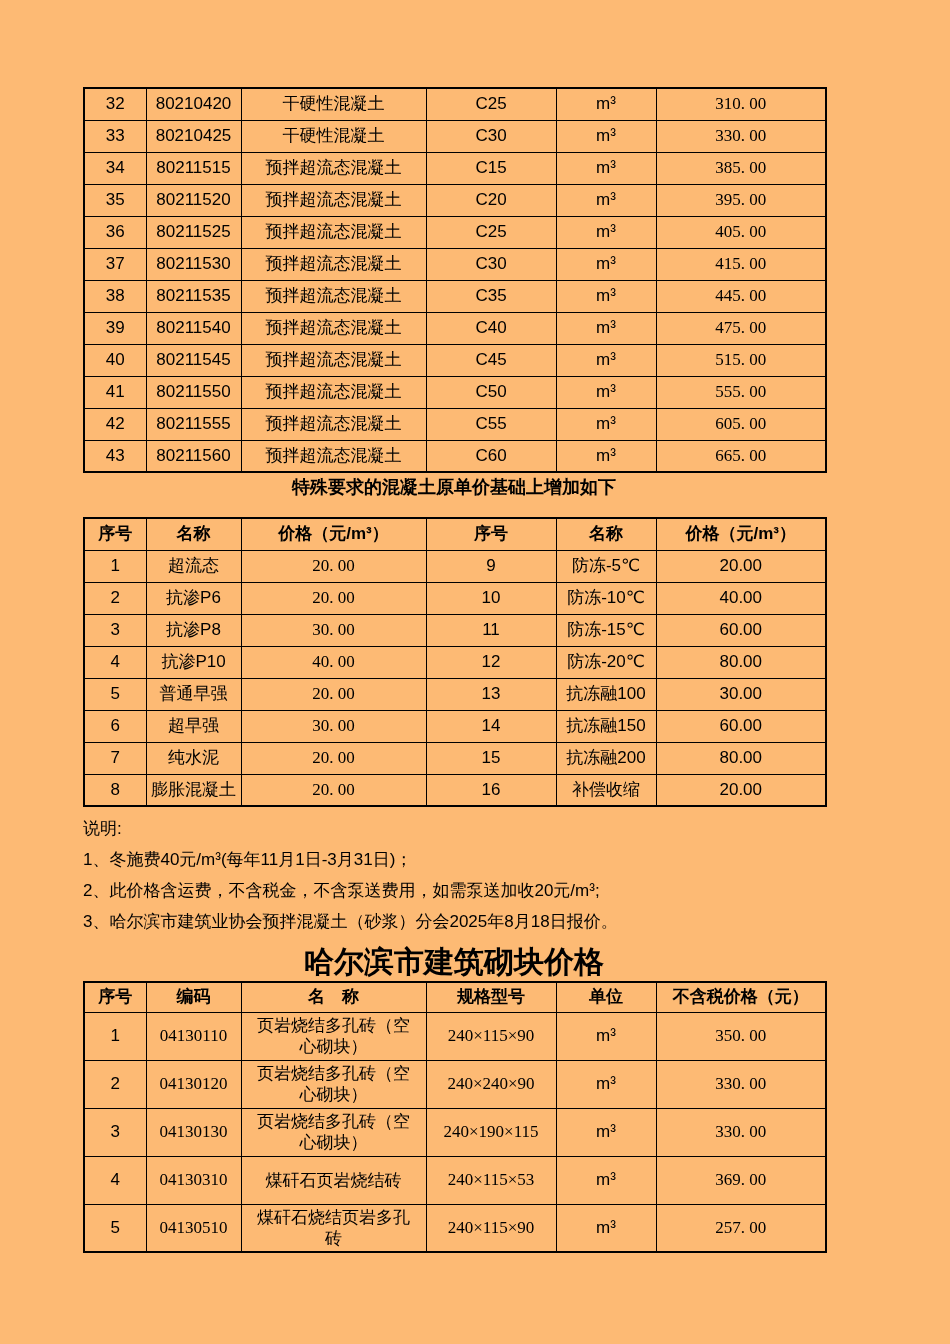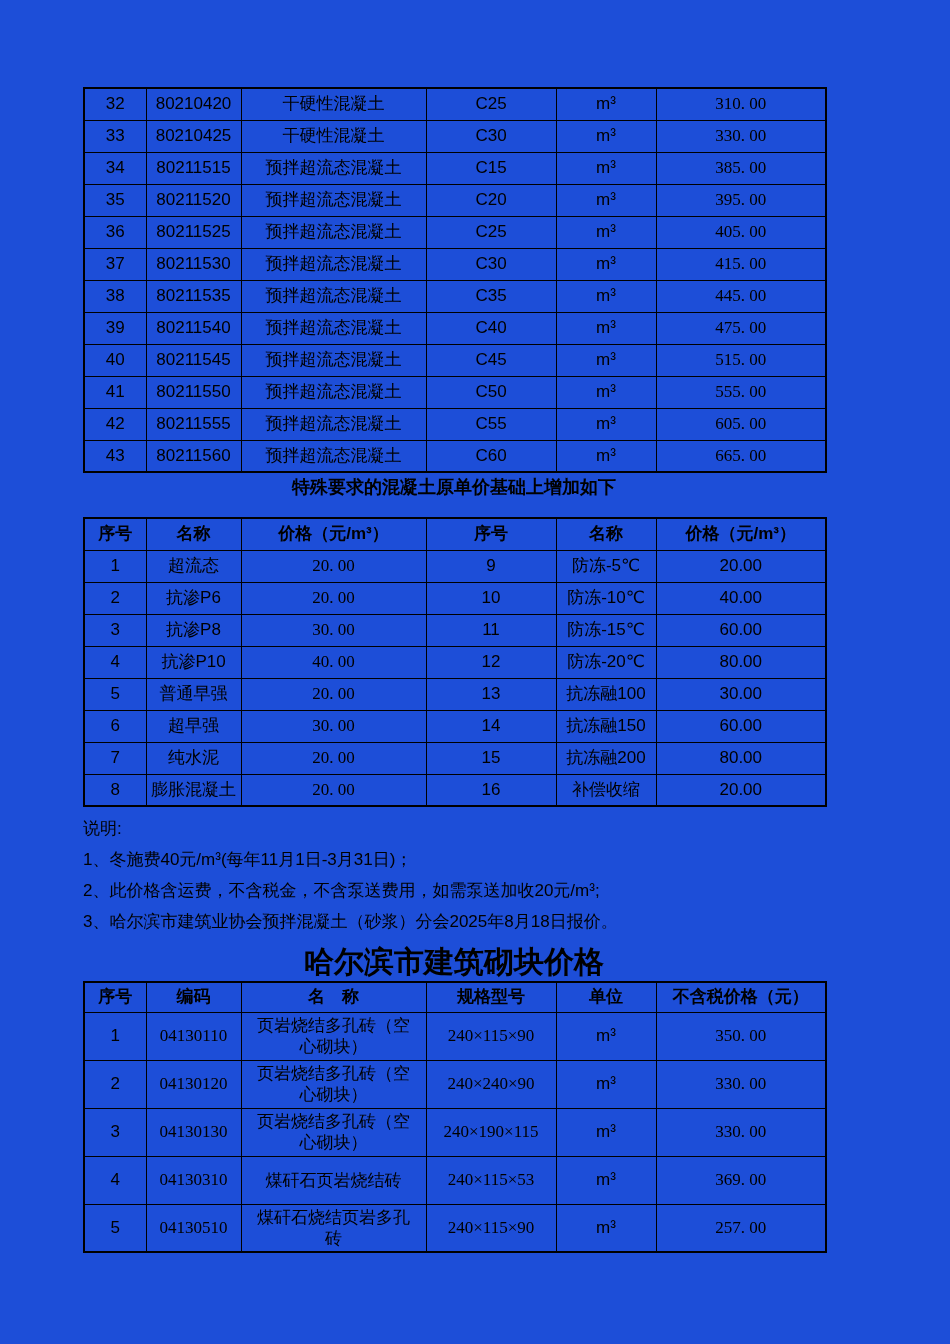--- a/index.html
+++ b/index.html
@@ -1,16 +1,16 @@
 <!DOCTYPE html>
 <html><head>
 <meta charset="utf-8">
 <style>
   html,body{margin:0;padding:0;background:#ffffff;}
-  .page{position:relative;width:950px;height:1344px;background:#1d4ed8;overflow:hidden;
+  .page{position:relative;width:950px;height:1344px;background:#fdba74;overflow:hidden;
         font-family:"Liberation Sans","DejaVu Sans",sans-serif;color:#000;}
   .content{position:absolute;left:83px;top:0;width:742px;}
   .spacer-top{height:87px;}
 
   table.t{border-collapse:collapse;table-layout:fixed;width:742px;border:2px solid #000;}
   table.t td,table.t th{border:1.5px solid #000;text-align:center;vertical-align:middle;
         padding:0;font-size:17px;font-weight:normal;line-height:20px;overflow:hidden;}
   .num{font-family:"Liberation Serif","DejaVu Serif",serif;font-size:18px;margin-left:24px;}
   .sans{font-family:"Liberation Sans","DejaVu Sans",sans-serif;}
   table.t th{font-weight:bold;}

